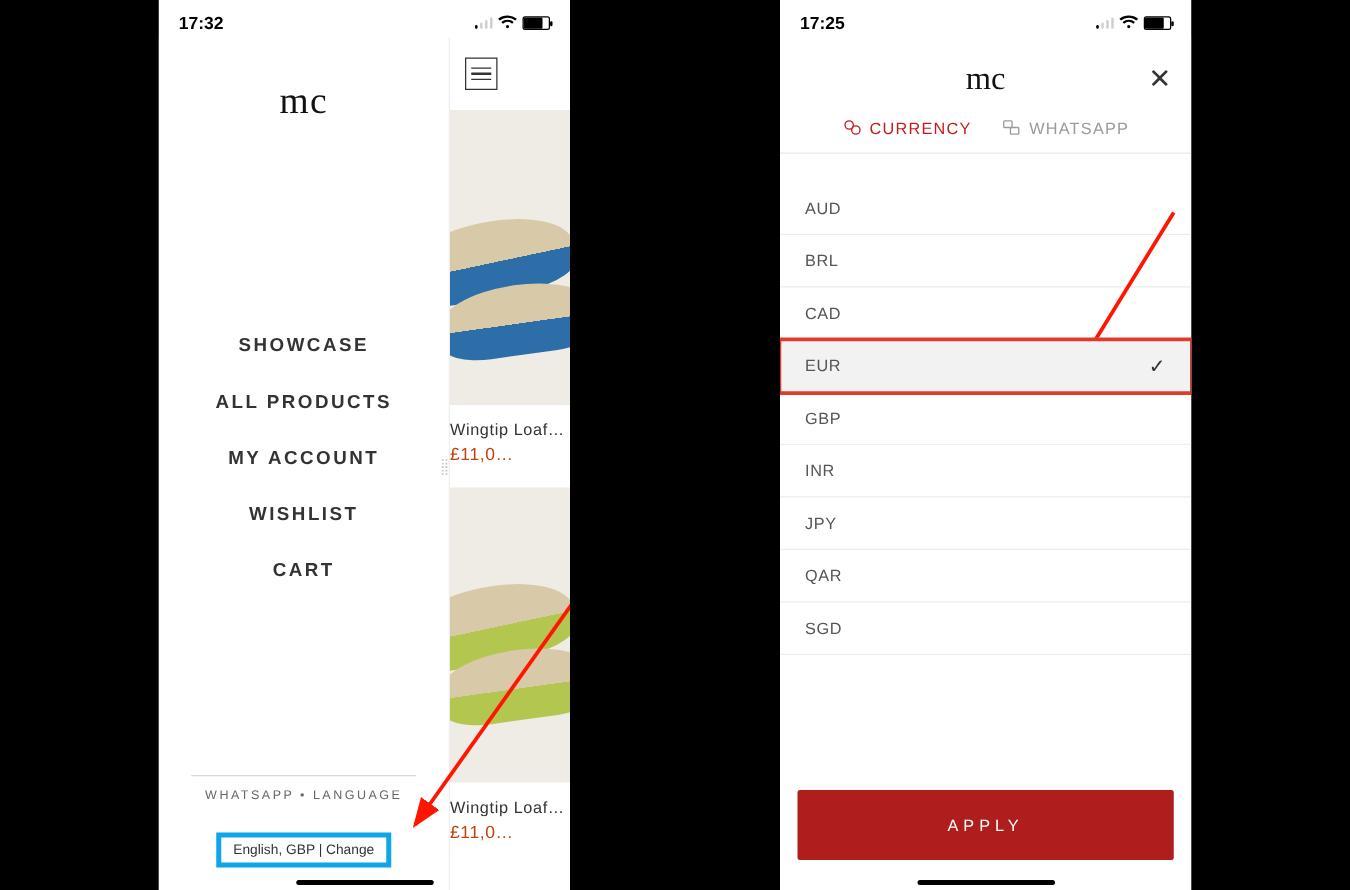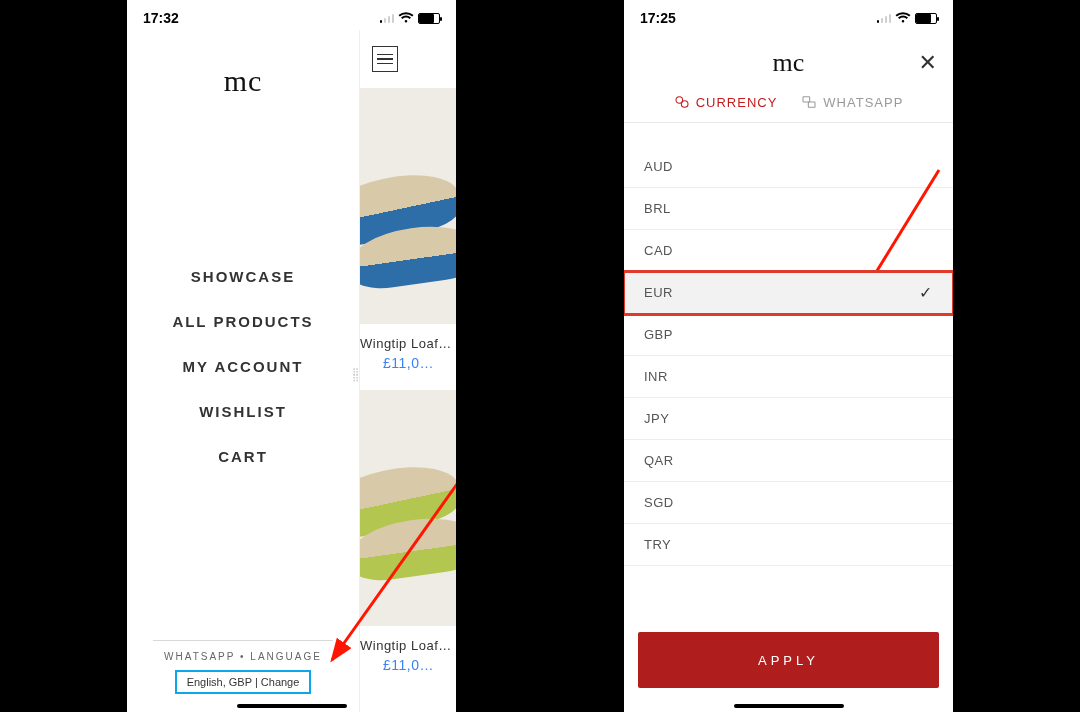--- a/index.html
+++ b/index.html
@@ -19,31 +19,31 @@
   .battery i{display:block;width:75%;height:100%;background:#000;border-radius:1px;}
 
   
   .left-main { position:absolute; left:0; top:30px; width:232px; height:682px; background:#fff; display:flex; flex-direction:column; align-items:center; }
   .brand { font-family: Georgia, 'Times New Roman', serif; font-size:30px; letter-spacing:1px; margin-top:34px; color:#111; }
   .menu { margin-top:170px; display:flex; flex-direction:column; align-items:center; gap:28px;font-weight:bold; }
   .menu a { color:#333; font-size:15px; letter-spacing:2px; text-decoration:none; }
   .left-footer { position:absolute; bottom:18px; left:0; width:232px; text-align:center; }
   .divider { width:180px; height:1px; background:#d8d8d8; margin:0 auto 10px; }
   .social { font-size:10px; letter-spacing:2px; color:#666; }
-  .locale-box { display:inline-block; margin-top:8px; padding:4px 10px; border:2px solid #0ea5e9; font-size:11px; color:#333; }
+  .locale-box { display:inline-block; margin-top:24px; padding:4px 10px; border:4px solid #0ea5e9; font-size:11px; color:#333; }
 
   .right-strip { position:absolute; left:232px; top:30px; width:97px; height:682px; background:#fff; border-left:1px solid #eee; }
   .hamburger { position:absolute; top:16px; left:12px; width:26px; height:26px; border:1.5px solid #333; display:flex; flex-direction:column; justify-content:center; gap:3px; padding:4px; }
   .hamburger span { height:1.5px; background:#333; }
 
   .product { position:absolute; left:0; width:97px; }
   .p1 { top:58px; } .p2 { top:360px; }
   .pimg { width:97px; height:236px; background:#efece5; position:relative; overflow:hidden; }
   .ptitle { margin:12px 0 4px; font-size:13px; color:#333; letter-spacing:.5px; white-space:nowrap; overflow:hidden; }
-  .pprice { font-size:14px; color:#3b82f6; letter-spacing:.5px;text-align:center; }
+  .pprice { font-size:14px; color:#c2410c; letter-spacing:.5px; }
   .dots { position:absolute; left:-8px; top:340px; color:#ccc; font-size:10px; line-height:6px; }
 
   
   .arrow { position:absolute; pointer-events:none; }
 
   
   .right-main { position:absolute; left:0; top:30px; width:329px; height:682px; background:#fff; }
   .brand2 { text-align:center; font-family: Georgia, 'Times New Roman', serif; font-size:26px; margin-top:18px; color:#111; }
   .close { position:absolute; top:22px; right:16px; font-size:22px; color:#333; line-height:1; }
   .tabs { display:flex; justify-content:center; gap:24px; margin-top:16px; font-size:13px; letter-spacing:1px; }
@@ -211,23 +211,20 @@
           </div>
         <div class="crow">
             <span>JPY</span>
           </div>
         <div class="crow">
             <span>QAR</span>
           </div>
         <div class="crow">
             <span>SGD</span>
           </div>
-        <div class="crow">
-            <span>TRY</span>
-          </div>
       </div>
 
       <div class="apply">
           <span>APPLY</span>
         </div>
     </div>
 
     <svg class="arrow" style="left:205px; top:160px;" width="120" height="160" viewBox="0 0 120 160">
       <defs>
           <marker id="ah2" markerWidth="10" markerHeight="10" refX="7" refY="3" orient="auto">

